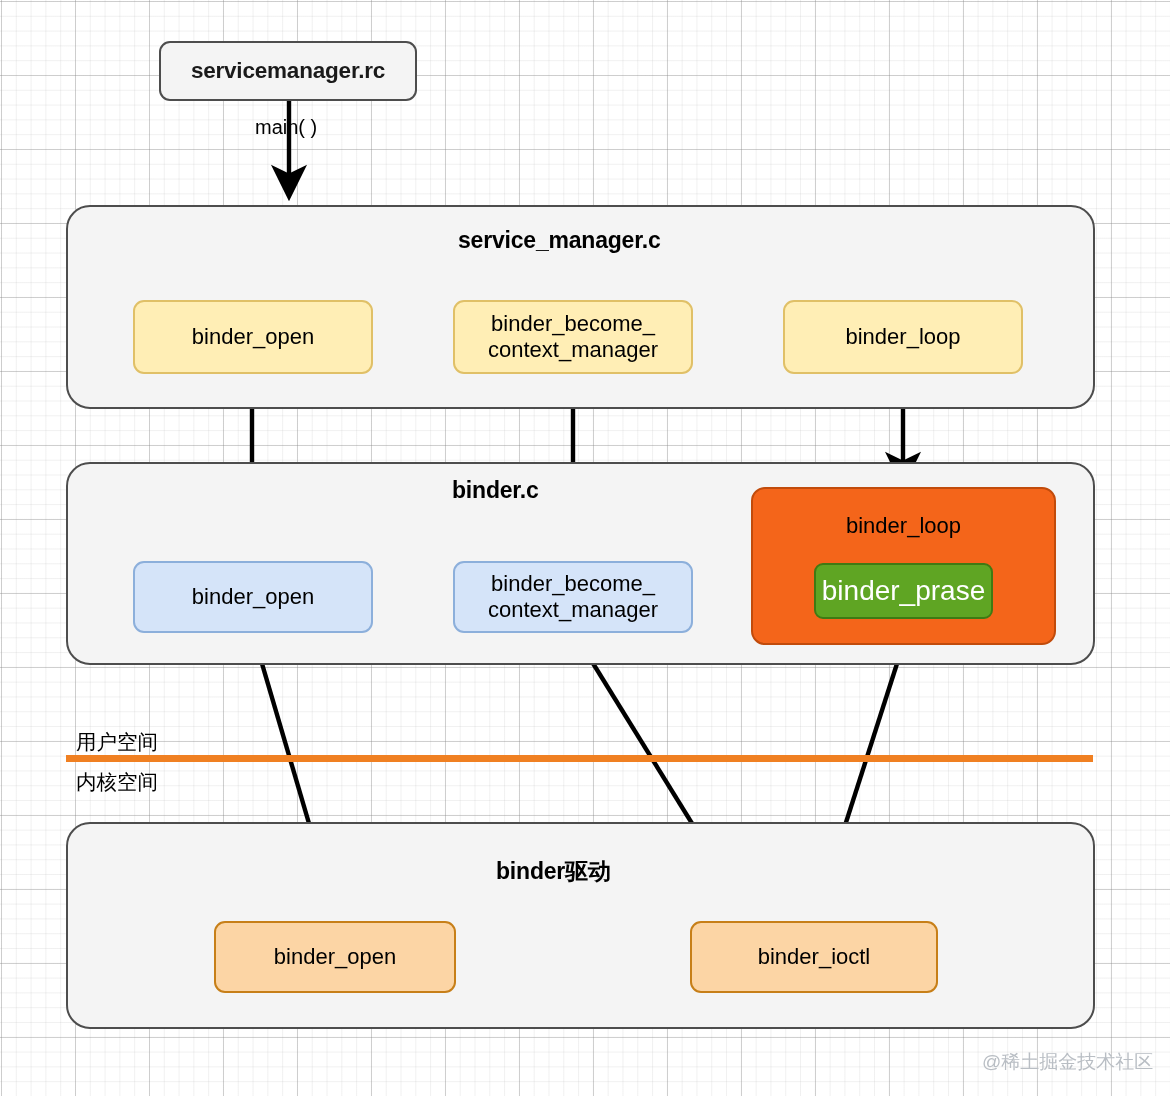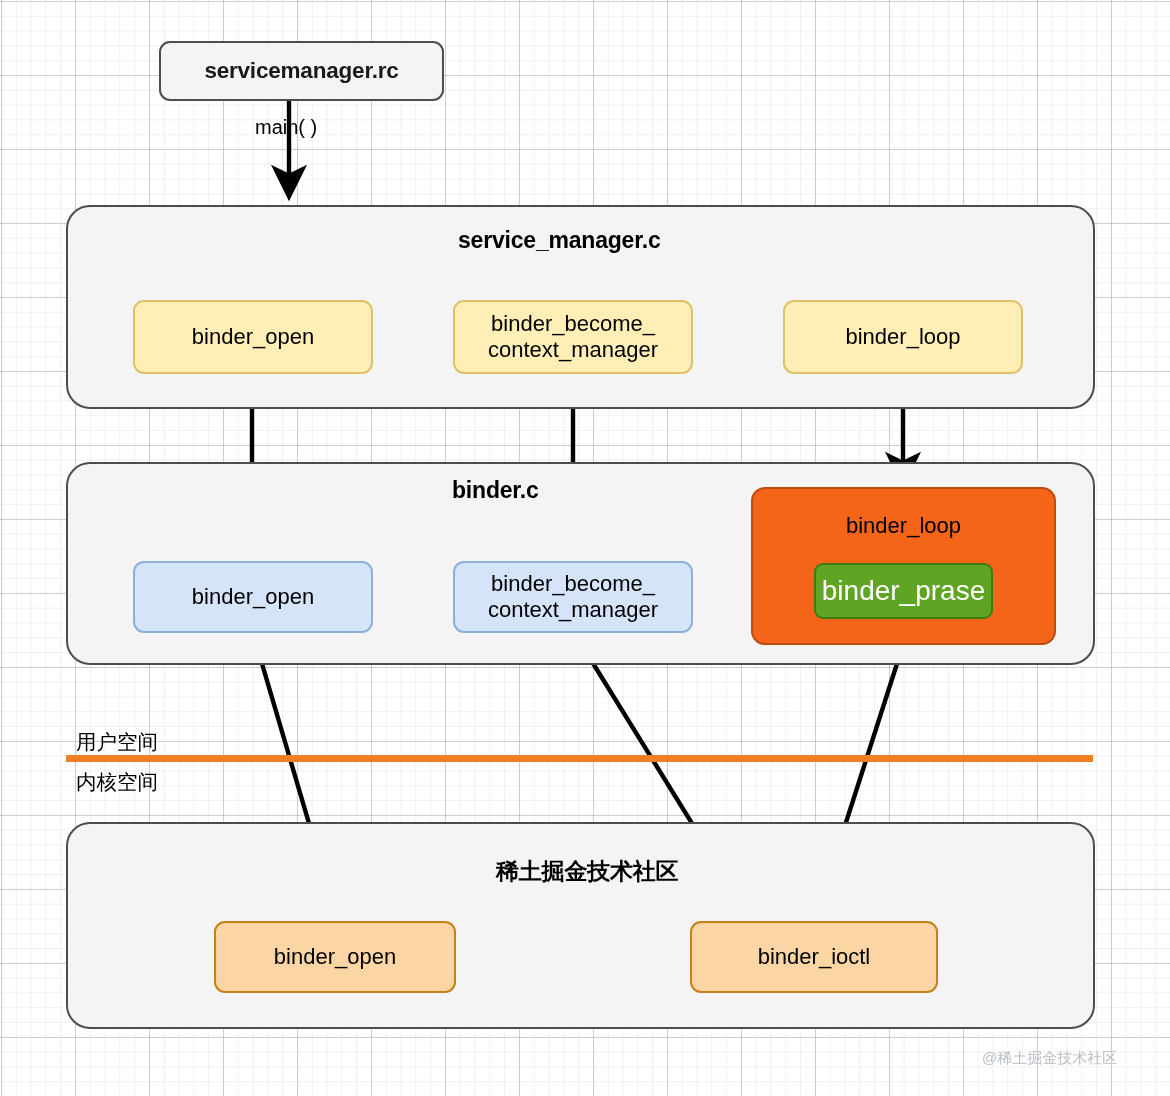--- a/index.html
+++ b/index.html
@@ -114,21 +114,21 @@
     font-size: 20.5px;
     color: #000;
     white-space: nowrap;
   }
   .divider {
     position: absolute;
     background: #f08022;
   }
   .watermark {
     position: absolute;
-    font-size: 15px;
+    font-size: 19px;
     color: #b9bec4;
     white-space: nowrap;
   }
 </style>
 </head>
 <body>
 
 <div id="canvas">
 
   <svg class="svg-layer" viewBox="0 0 1170 1096">
@@ -146,21 +146,21 @@
 
     <line x1="903" y1="375" x2="903" y2="482" stroke="#000" stroke-width="4.4" marker-end="url(#ah)"></line>
 
     <line x1="253" y1="633" x2="338" y2="922" stroke="#000" stroke-width="4.4" marker-end="url(#ah)"></line>
 
     <line x1="573" y1="631" x2="753" y2="922" stroke="#000" stroke-width="4.4" marker-end="url(#ah)"></line>
 
     <line x1="903" y1="645" x2="814" y2="922" stroke="#000" stroke-width="4.4" marker-end="url(#ah)"></line>
   </svg>
 
-  <div class="node rc-box" style="left:159px; top:41px; width:285px; height:60px;">
+  <div class="node rc-box" style="left:159px; top:41px; width:258px; height:60px;">
     <span>servicemanager.rc</span>
   </div>
 
   <div class="arrow-label" style="left:255px; top:116px;text-align:right;">main( )</div>
 
   <div class="node container" style="left:66px; top:205px; width:1029px; height:204px;"></div>
 
   <div class="container-title" style="left:458px; top:227px;">service_manager.c</div>
 
   <div class="node yellow-box" style="left:133px; top:300px; width:240px; height:74px;">
@@ -198,21 +198,21 @@
   </div>
 
   <div class="space-label" style="left:76px; top:728px;">用户空间</div>
 
   <div class="divider" style="left:66px; top:755px; width:1027px; height:7px;"></div>
 
   <div class="space-label" style="left:76px; top:768px;">内核空间</div>
 
   <div class="node container" style="left:66px; top:822px; width:1029px; height:207px;"></div>
 
-  <div class="container-title" style="left:496px; top:856px;">稀土掘金技术社区</div>
+  <div class="container-title" style="left:496px; top:856px;">binder驱动</div>
 
   <div class="node peach-box" style="left:214px; top:921px; width:242px; height:72px;">
     <span>binder_open</span>
   </div>
 
   <div class="node peach-box" style="left:690px; top:921px; width:248px; height:72px;">
     <span>binder_ioctl</span>
   </div>
 
   <div class="watermark" style="left:982px; top:1049px;">@稀土掘金技术社区</div>

